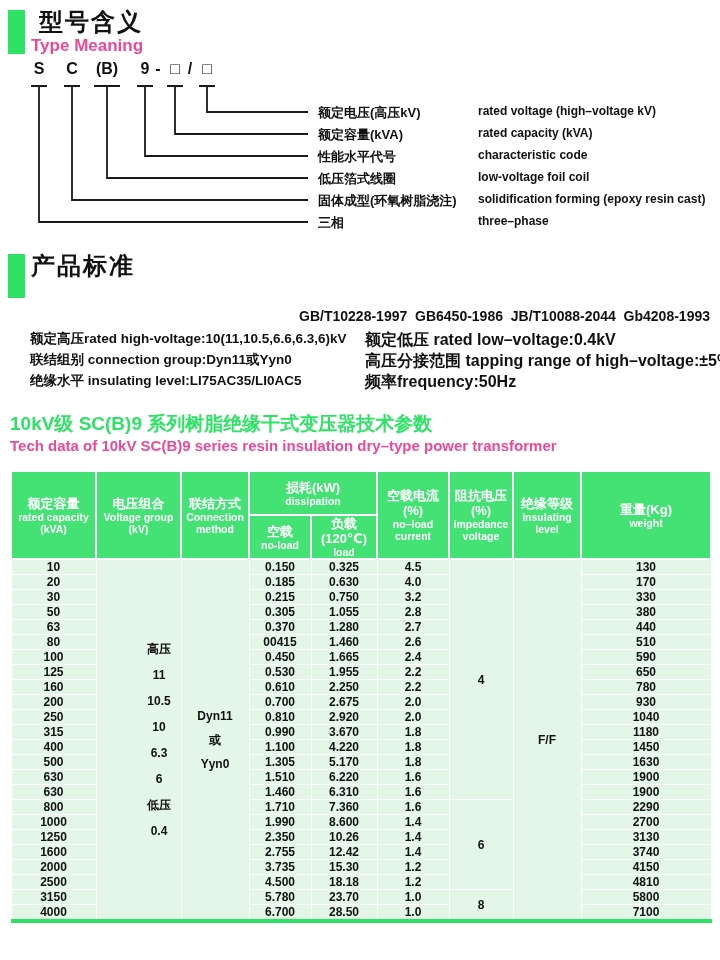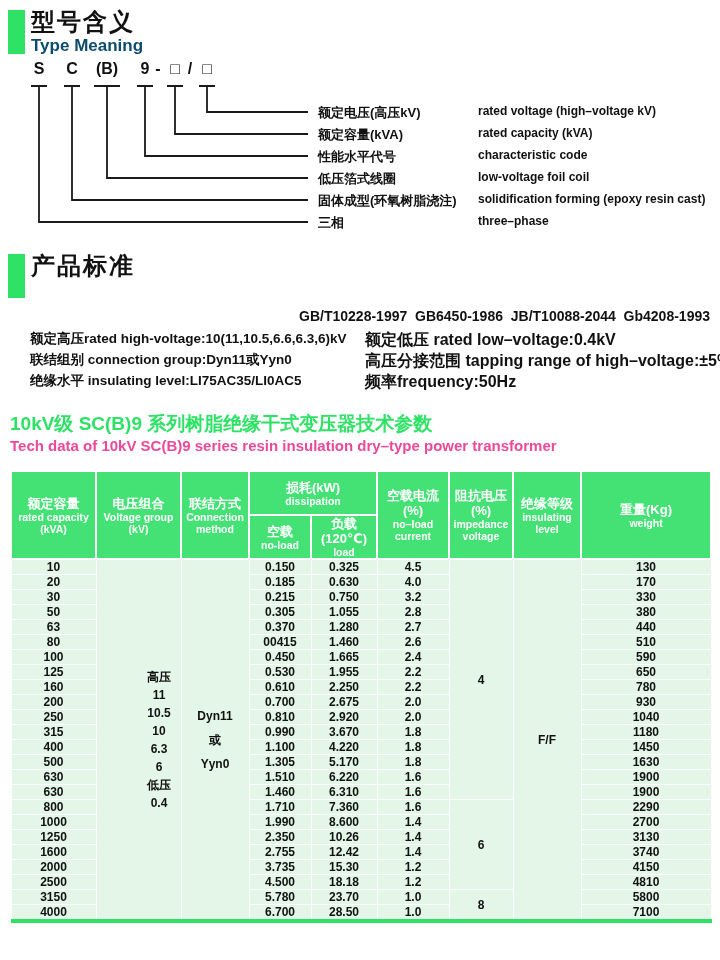--- a/index.html
+++ b/index.html
@@ -3,22 +3,22 @@
 <meta charset="utf-8">
 <style>
   * { margin:0; padding:0; box-sizing:border-box; }
   html,body { width:720px; height:960px; background:#fff; }
   body { font-family:"Liberation Sans","DejaVu Sans",sans-serif; color:#111; position:relative; overflow:hidden; }
   .page { position:absolute; inset:0; }
 
   
   .sec-head { position:absolute; left:8px; }
   .accent-block { position:absolute; left:0; top:2px; width:17px; height:44px; background:#2ee266; }
-  .sec-title-zh { margin-left:23px; font-size:24px; font-weight:bold; letter-spacing:2px; line-height:28px; }
-  .sec-title-en { margin-left:23px; font-size:17px; font-weight:bold; color:#0c4a6e; line-height:20px; }
+  .sec-title-zh { margin-left:23px; font-size:24px; font-weight:bold; letter-spacing:2px; line-height:28px;text-align:right; }
+  .sec-title-en { margin-left:23px; font-size:17px; font-weight:bold; color:#ec4899; line-height:20px; }
 
   
   .diagram { position:absolute; left:30px; top:58px; width:680px; height:178px; }
   .code-part { position:absolute; top:2px; transform:translateX(-50%); font-size:16px; font-weight:bold; }
   .diagram svg { position:absolute; left:0; top:0; }
   .dg-row { position:absolute; height:18px; }
   .dg-zh { position:absolute; left:288px; font-size:13px; font-weight:bold; white-space:nowrap; }
   .dg-en { position:absolute; left:448px; font-size:12px; font-weight:bold; white-space:nowrap; }
 
   
@@ -34,21 +34,21 @@
   .tbl-title-en { font-size:15px; font-weight:bold; color:#ec4899; line-height:20px; }
 
   
   table.tech { position:absolute; left:10px; top:470px; width:700px; border-collapse:collapse; table-layout:fixed; border-bottom:4px solid #2ee266; }
   table.tech th { background:#44e175; color:#fff; border:2px solid #fff; vertical-align:middle; text-align:center; overflow:hidden; }
   table.tech td { background:#e3f6e8; border:1.5px solid #fff; vertical-align:middle; text-align:center; font-size:12px; font-weight:bold; height:15px; overflow:hidden; }
   thead tr.tier1 { height:44px; } thead tr.tier2 { height:44px; }
   .th-zh { font-size:13px; font-weight:bold; white-space:pre-line; line-height:15px; }
   .th-en { font-size:10.5px; font-weight:bold; white-space:pre-line; line-height:12px; }
   td.pre { white-space:pre-line; }
-  td.voltage-cell { line-height:18px; font-size:12.5px;padding-left:41px; }
+  td.voltage-cell { line-height:26px; font-size:12.5px;padding-left:41px; }
   td.connection-cell { line-height:24px; font-size:12.5px; }
 </style>
 </head>
 <body>
 
 <div class="page">
 
   <div class="sec-head" style="top:8px;">
     <div class="accent-block"></div>
     <div class="sec-title-zh">型号含义</div>

